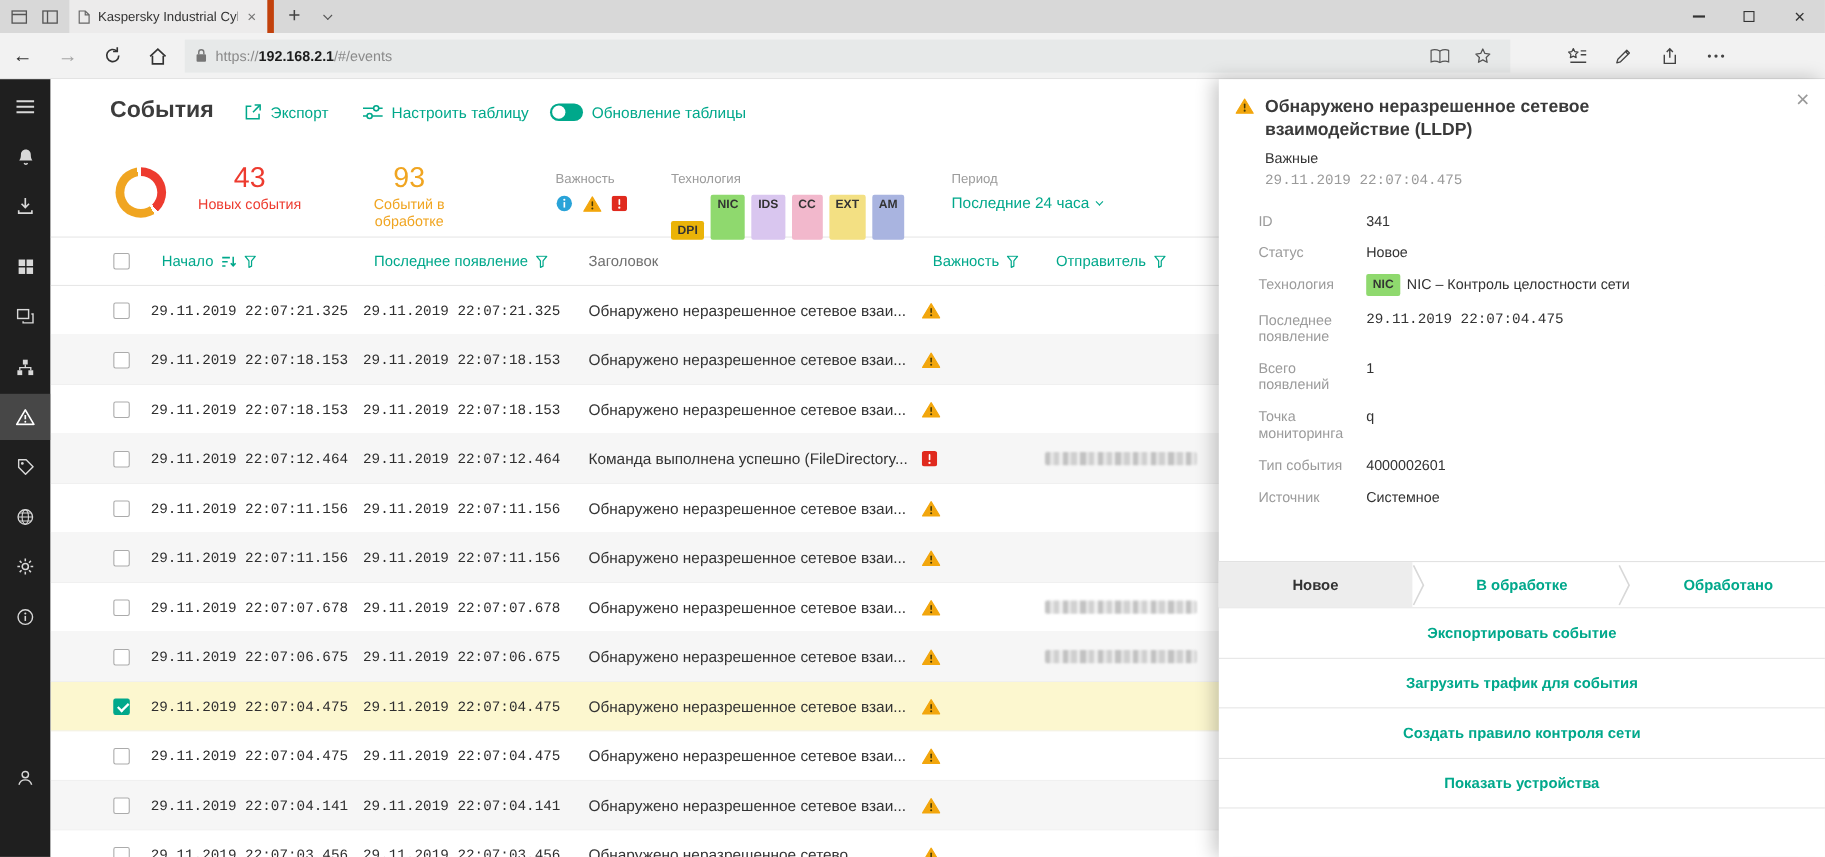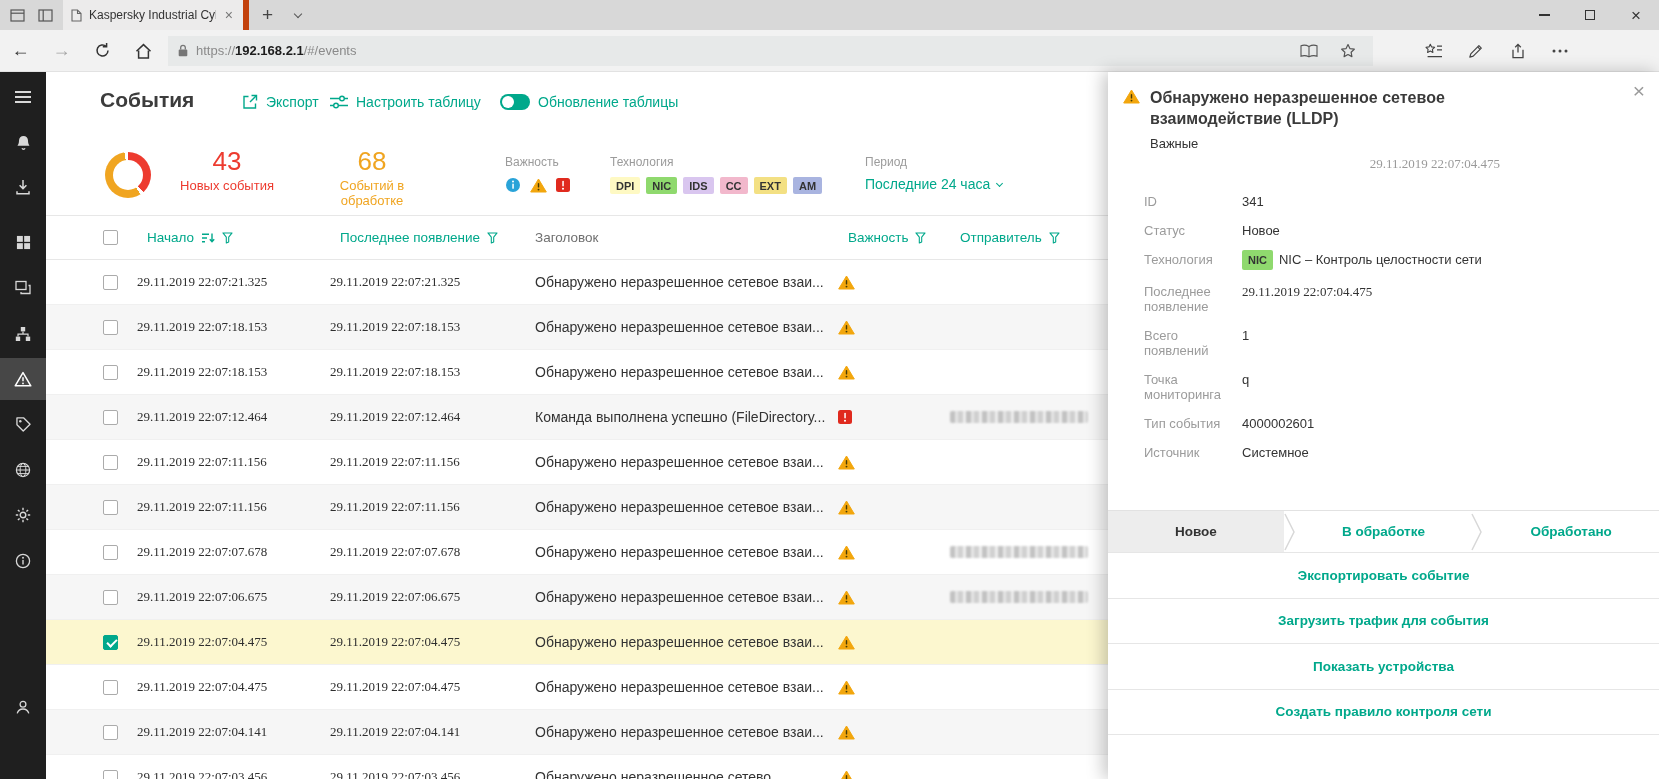--- a/index.html
+++ b/index.html
@@ -42,21 +42,21 @@
 .sidebar{position:absolute;top:0;left:0;bottom:0;width:46px;background:#1f1f1f;}
 .sb-item{position:absolute;left:0;width:46px;height:42px;display:flex;align-items:center;justify-content:center;color:#d8d8d8;cursor:pointer;}
 .sb-item.active{background:#474747;color:#fff;}
 .main{position:absolute;top:0;left:46px;right:0;bottom:0;background:#fff;overflow:hidden;}
 .panel{position:absolute;top:0;right:0;bottom:0;width:551px;background:#fff;box-shadow:-5px 0 16px rgba(0,0,0,0.22);}
 
 
 .main-header{position:relative;height:62px;}
 .page-title{position:absolute;left:54px;top:16px;font-size:21px;font-weight:700;color:#3c3c3c;}
 .tool{position:absolute;top:22px;display:flex;align-items:center;gap:8px;color:var(--accent);font-size:14px;cursor:pointer;}
-.tool.export{left:196px;}
+.tool.export{left:176px;}
 .tool.configure{left:284px;}
 .tool.update{left:454px;}
 .toggle{width:30px;height:16px;border-radius:8px;background:var(--accent);position:relative;display:inline-block;}
 .toggle .knob{position:absolute;left:2px;top:2px;width:12px;height:12px;border-radius:50%;background:#fff;}
 
 
 .stats{position:relative;height:81px;}
 .donut{position:absolute;left:59px;top:18px;width:46px;height:46px;border-radius:50%;
   background:conic-gradient(var(--red) 0deg 138deg,#fff 138deg 147deg,var(--orange) 147deg 351deg,#fff 351deg 360deg);}
 .donut::after{content:"";position:absolute;left:8px;top:8px;right:8px;bottom:8px;border-radius:50%;background:#fff;}
@@ -86,21 +86,21 @@
 .c-title{width:303px;}
 .c-imp{width:112px;}
 .c-sender{flex:1;min-width:0;}
 .th-label{cursor:pointer;display:flex;align-items:center;gap:7px;margin-left:10px;}
 .th-title-label{color:#6f6f6f;}
 .icon-slot{display:inline-flex;align-items:center;cursor:pointer;}
 .tbody{height:519px;overflow:hidden;}
 .trow{height:45px;display:flex;align-items:center;padding-left:57px;border-bottom:1px solid #f0f0f0;background:#fff;cursor:pointer;}
 .trow.alt{background:#f6f6f6;}
 .trow.sel{background:var(--selrow);}
-.mono{font-family:Liberation Serif, serif;text-align:right;}
+.mono{font-family:Liberation Mono, monospace;}
 .trow .c-start,.trow .c-last{font-size:13px;color:#2e2e2e;}
 .trow .c-title{font-size:14px;color:#333;white-space:nowrap;overflow:hidden;padding-right:24px;}
 .sev{display:inline-flex;}
 .checkbox{width:15px;height:15px;border:1px solid #ababab;border-radius:2px;background:#fff;display:inline-block;position:relative;cursor:pointer;}
 .checkbox.checked{background:var(--accent);border-color:var(--accent);}
 .checkbox.checked::after{content:"";position:absolute;left:4.5px;top:1.5px;width:4px;height:8px;border:solid #fff;border-width:0 2px 2px 0;transform:rotate(45deg);}
 .redacted{display:inline-block;width:138px;height:12px;border-radius:2px;opacity:.85;
   background:repeating-linear-gradient(90deg,#b9b9b9 0 5px,#e3e3e3 5px 8px,#c9c9c9 8px 13px,#ededed 13px 16px);
   filter:blur(1.2px);}
 
@@ -372,21 +372,21 @@
         </div>
       </div>
 
       <div class="stats">
         <div class="donut"></div>
         <div class="stat new" style="color: rgb(237, 59, 47);">
           <div class="count">43</div>
           <div class="slabel">Новых события</div>
         </div>
         <div class="stat prog" style="color: rgb(240, 165, 33);">
-          <div class="count">68</div>
+          <div class="count">93</div>
           <div class="slabel">Событий в обработке</div>
         </div>
         <div class="sgroup imp">
           <div class="glabel">Важность</div>
           <div class="imp-icons">
               <span>
                 <svg width="16" height="16" viewBox="0 0 16 16">
                   <circle cx="8" cy="8" r="7" fill="#29A3D8"></circle>
                   <rect x="7.3" y="6.7" width="1.5" height="5" fill="#fff"></rect>
                   <circle cx="8" cy="4.6" r="1" fill="#fff"></circle>
@@ -404,21 +404,21 @@
                   <rect width="14" height="14" rx="2.5" fill="#E02A1E"></rect>
                   <rect x="6.3" y="2.8" width="1.5" height="5.6" rx="0.75" fill="#fff"></rect>
                   <circle cx="7" cy="10.8" r="1.05" fill="#fff"></circle>
                 </svg>
               </span>
             </div>
         </div>
         <div class="sgroup tech">
           <div class="glabel">Технология</div>
           <div class="badges">
-              <span class="badge" style="background: #fef9c3;">DPI</span>
+              <span class="badge" style="background: #eab308; margin-top: 24px;">DPI</span>
               <span class="badge" style="background: rgb(143, 217, 110);">NIC</span>
               <span class="badge" style="background: rgb(217, 198, 239);">IDS</span>
               <span class="badge" style="background: rgb(242, 184, 204);">CC</span>
               <span class="badge" style="background: rgb(243, 224, 131);">EXT</span>
               <span class="badge" style="background: rgb(169, 180, 224);">AM</span>
             </div>
         </div>
         <div class="sgroup per">
           <div class="glabel">Период</div>
           <div class="period">
@@ -784,19 +784,19 @@
           </svg>
           <div class="ptab">В обработке</div>
           <svg class="tabsep" width="12" height="42" viewBox="0 0 12 42">
             <polyline points="1,3 10,21 1,39" fill="none" stroke="#d8d8d8" stroke-width="1.5"></polyline>
           </svg>
           <div class="ptab">Обработано</div>
         </div>
       <div class="p-actions">
           <div class="paction">Экспортировать событие</div>
           <div class="paction">Загрузить трафик для события</div>
+          <div class="paction">Создать правило контроля сети</div>
           <div class="paction">Показать устройства</div>
-          <div class="paction">Создать правило контроля сети</div>
         </div>
     </aside>
 
   </div>
 </div>
 
 </body></html>

